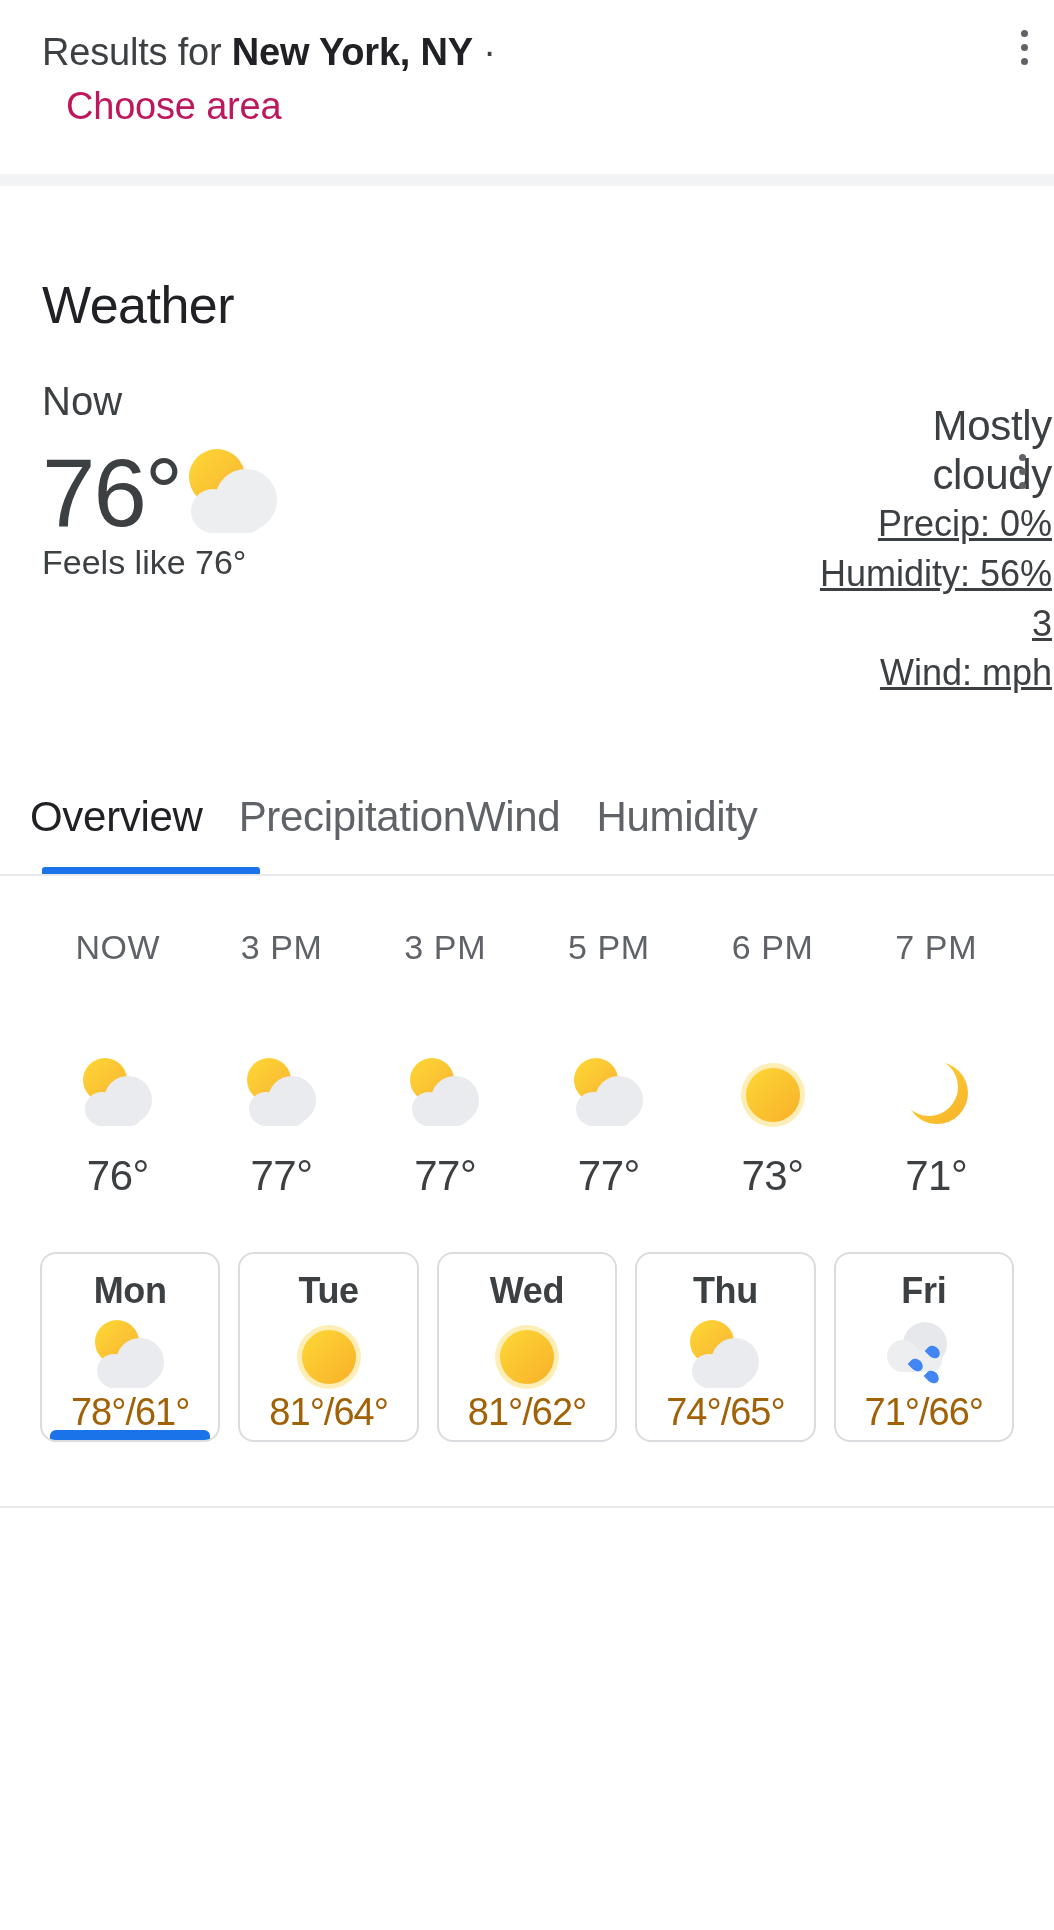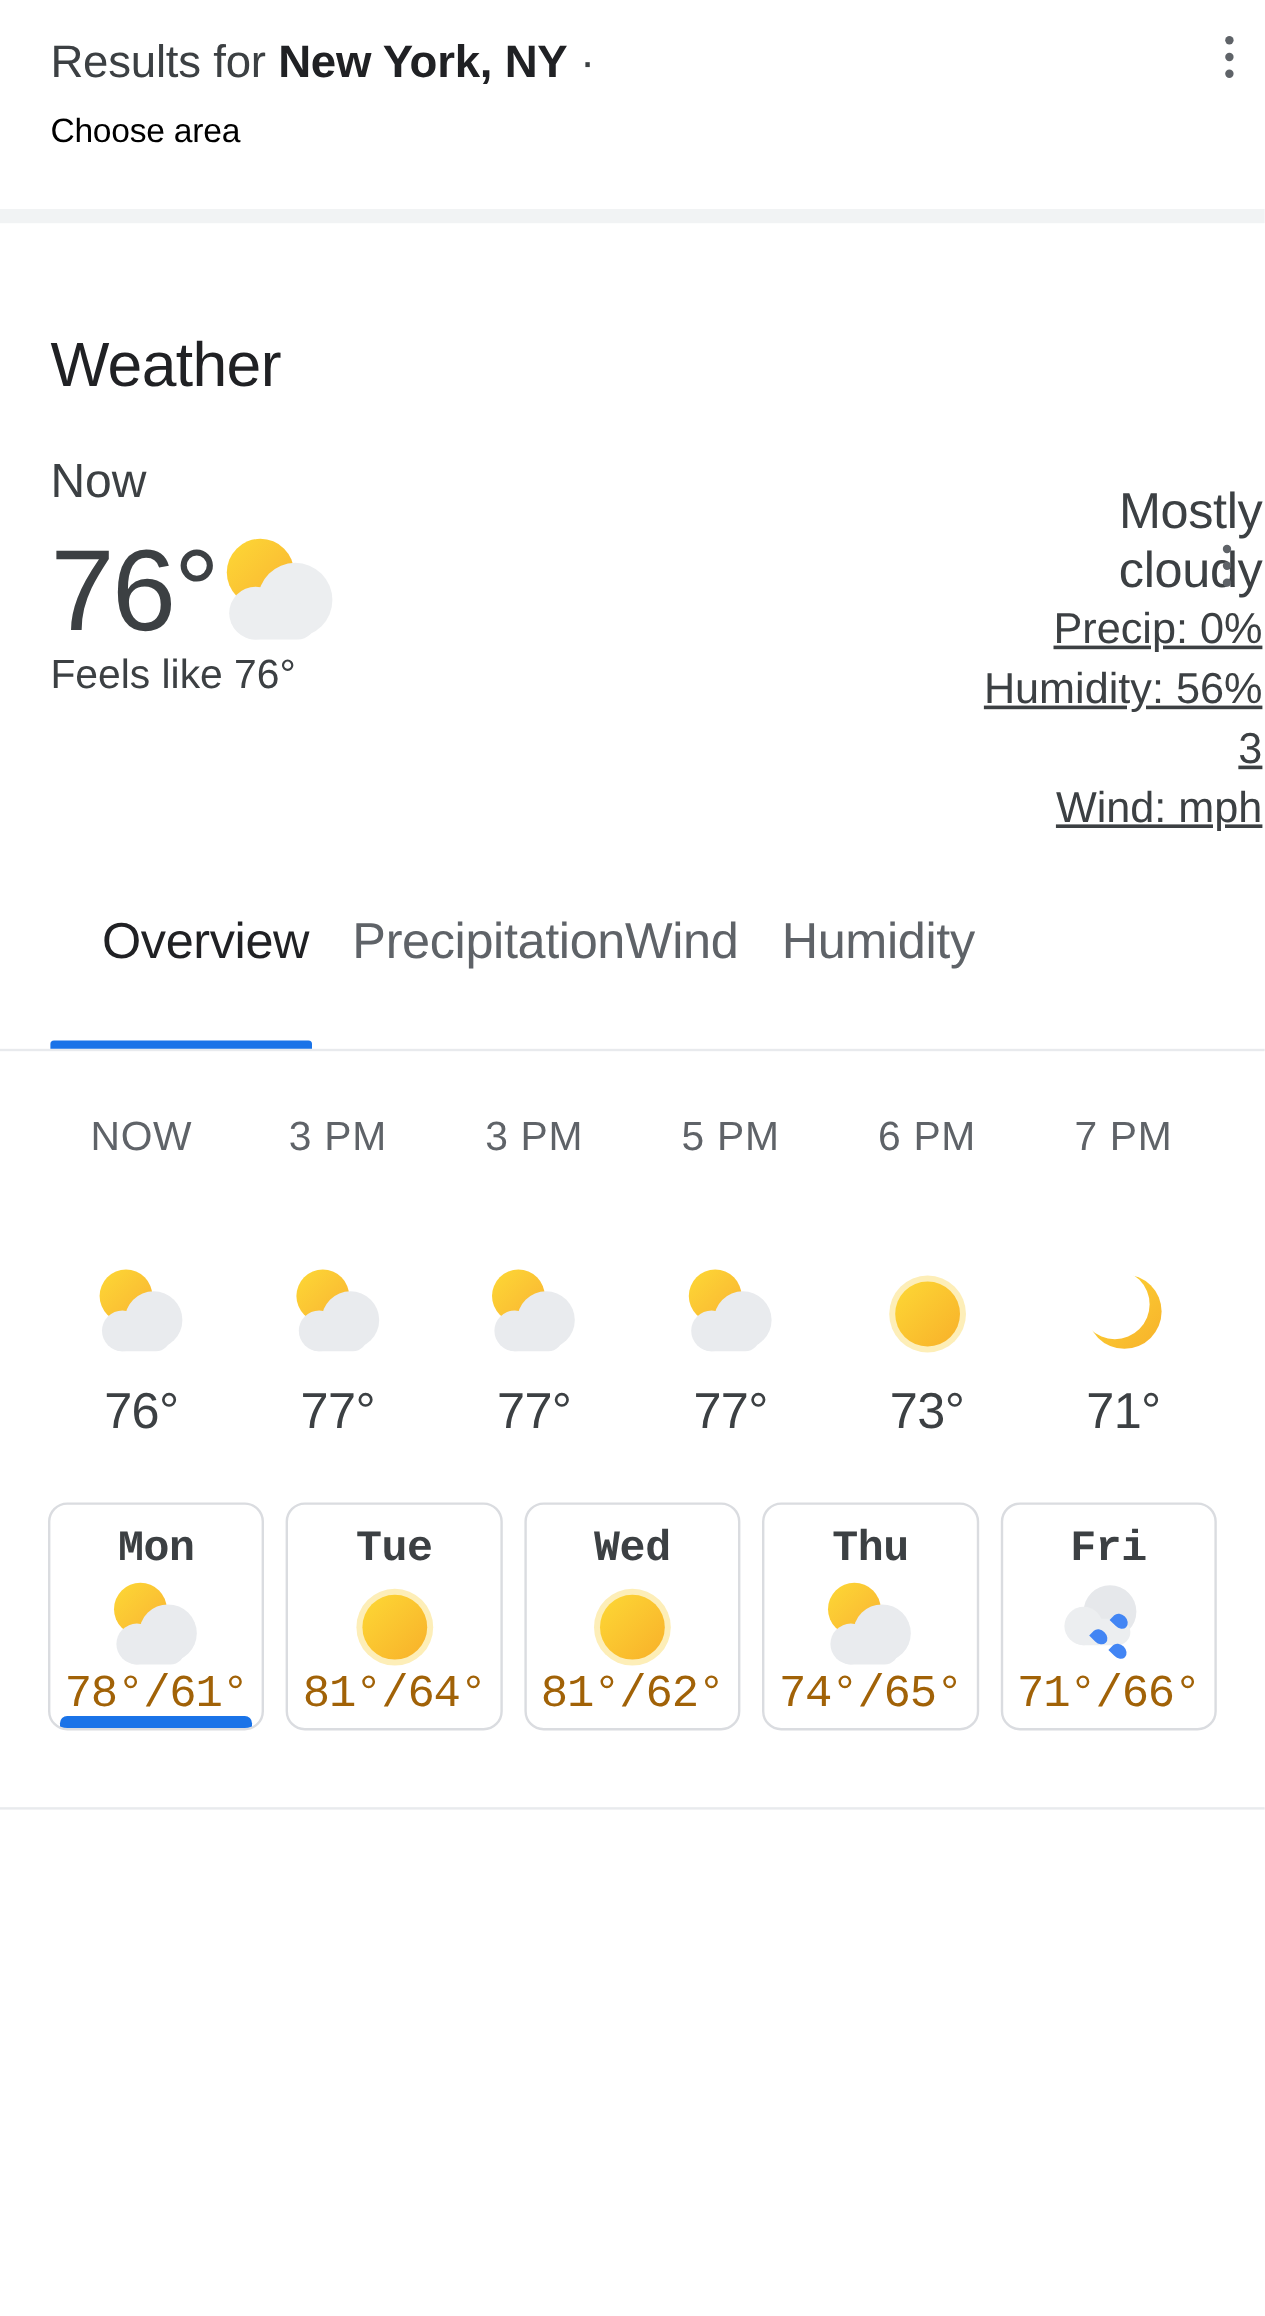--- a/index.html
+++ b/index.html
@@ -20,25 +20,26 @@
   }
   .results-line {
     font-size: 38px;
     line-height: 1.42;
     color: #3c4043;
     letter-spacing: -0.2px;
     max-width: 860px;
   }
   .results-line .loc { font-weight: bold; color: #202124; }
   .choose-area {
-    color: #000000;
-    font-size: 28px;
+    color: #be185d;
+    font-size: 38px;
     line-height: 1.42;
     display: inline-block;
     cursor: pointer;
+    margin-left: 24px;
   }
   .kebab {
     position: absolute;
     display: flex; flex-direction: column;
     align-items: center; justify-content: center;
     gap: 7px; cursor: pointer;
   }
   .kebab span {
     display:block; width: 7px; height: 7px;
     border-radius: 50%; background: #5f6368;
@@ -179,25 +180,24 @@
 
   
   .tabs-wrap {
     position: relative;
     margin-top: 62px;
     border-bottom: 2px solid #e8eaed;
     height: 116px;
   }
   .tabs {
     display: flex;
-    align-items: flex-start;
+    align-items: center;
     height: 100%;
-    padding-left: 42px;
+    padding-left: 30px;
     white-space: nowrap;
-    margin-left: 43px;
   }
   .tab {
     font-size: 42px;
     color: #5f6368;
     letter-spacing: -0.3px;
     cursor: pointer;
     flex: 0 0 auto;
   }
   .tab.active { color: #202124; }
   .tab + .tab { margin-left: 0; }
@@ -252,21 +252,20 @@
     border: 2px solid #dadce0;
     border-radius: 16px;
     background: #fff;
     padding: 16px 4px 0 4px;
     display: flex;
     flex-direction: column;
     align-items: center;
     height: 190px;
     overflow: hidden;
     cursor: pointer;
-    font-family: Liberation Mono, monospace;
   }
   .day-name {
     font-size: 36px;
     font-weight: bold;
     color: #3c4043;
     letter-spacing: -0.3px;
   }
   .day-icon { margin-top: 6px; }
   .day-temps {
     position: absolute;

